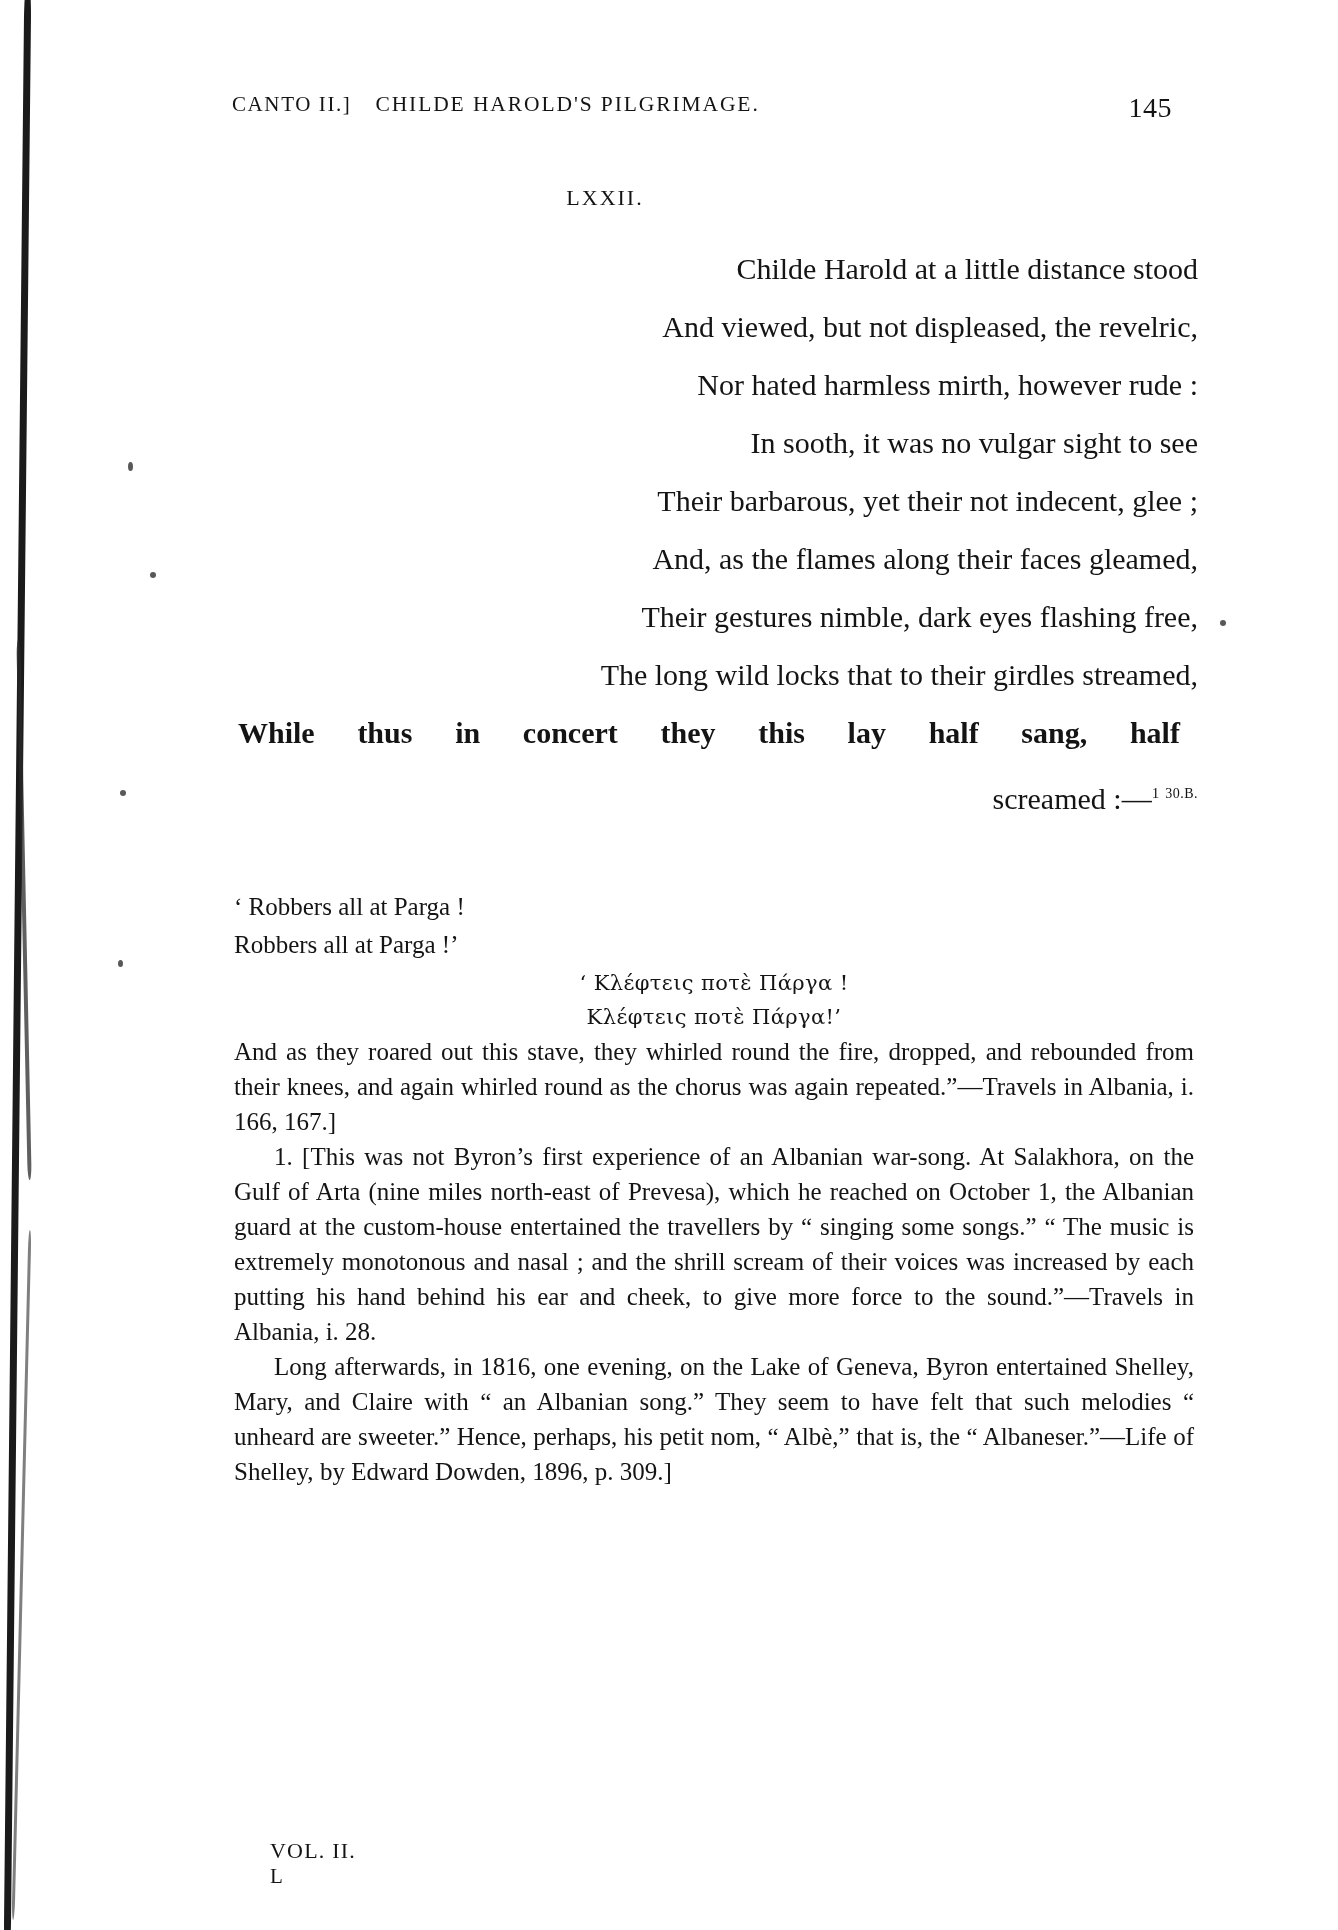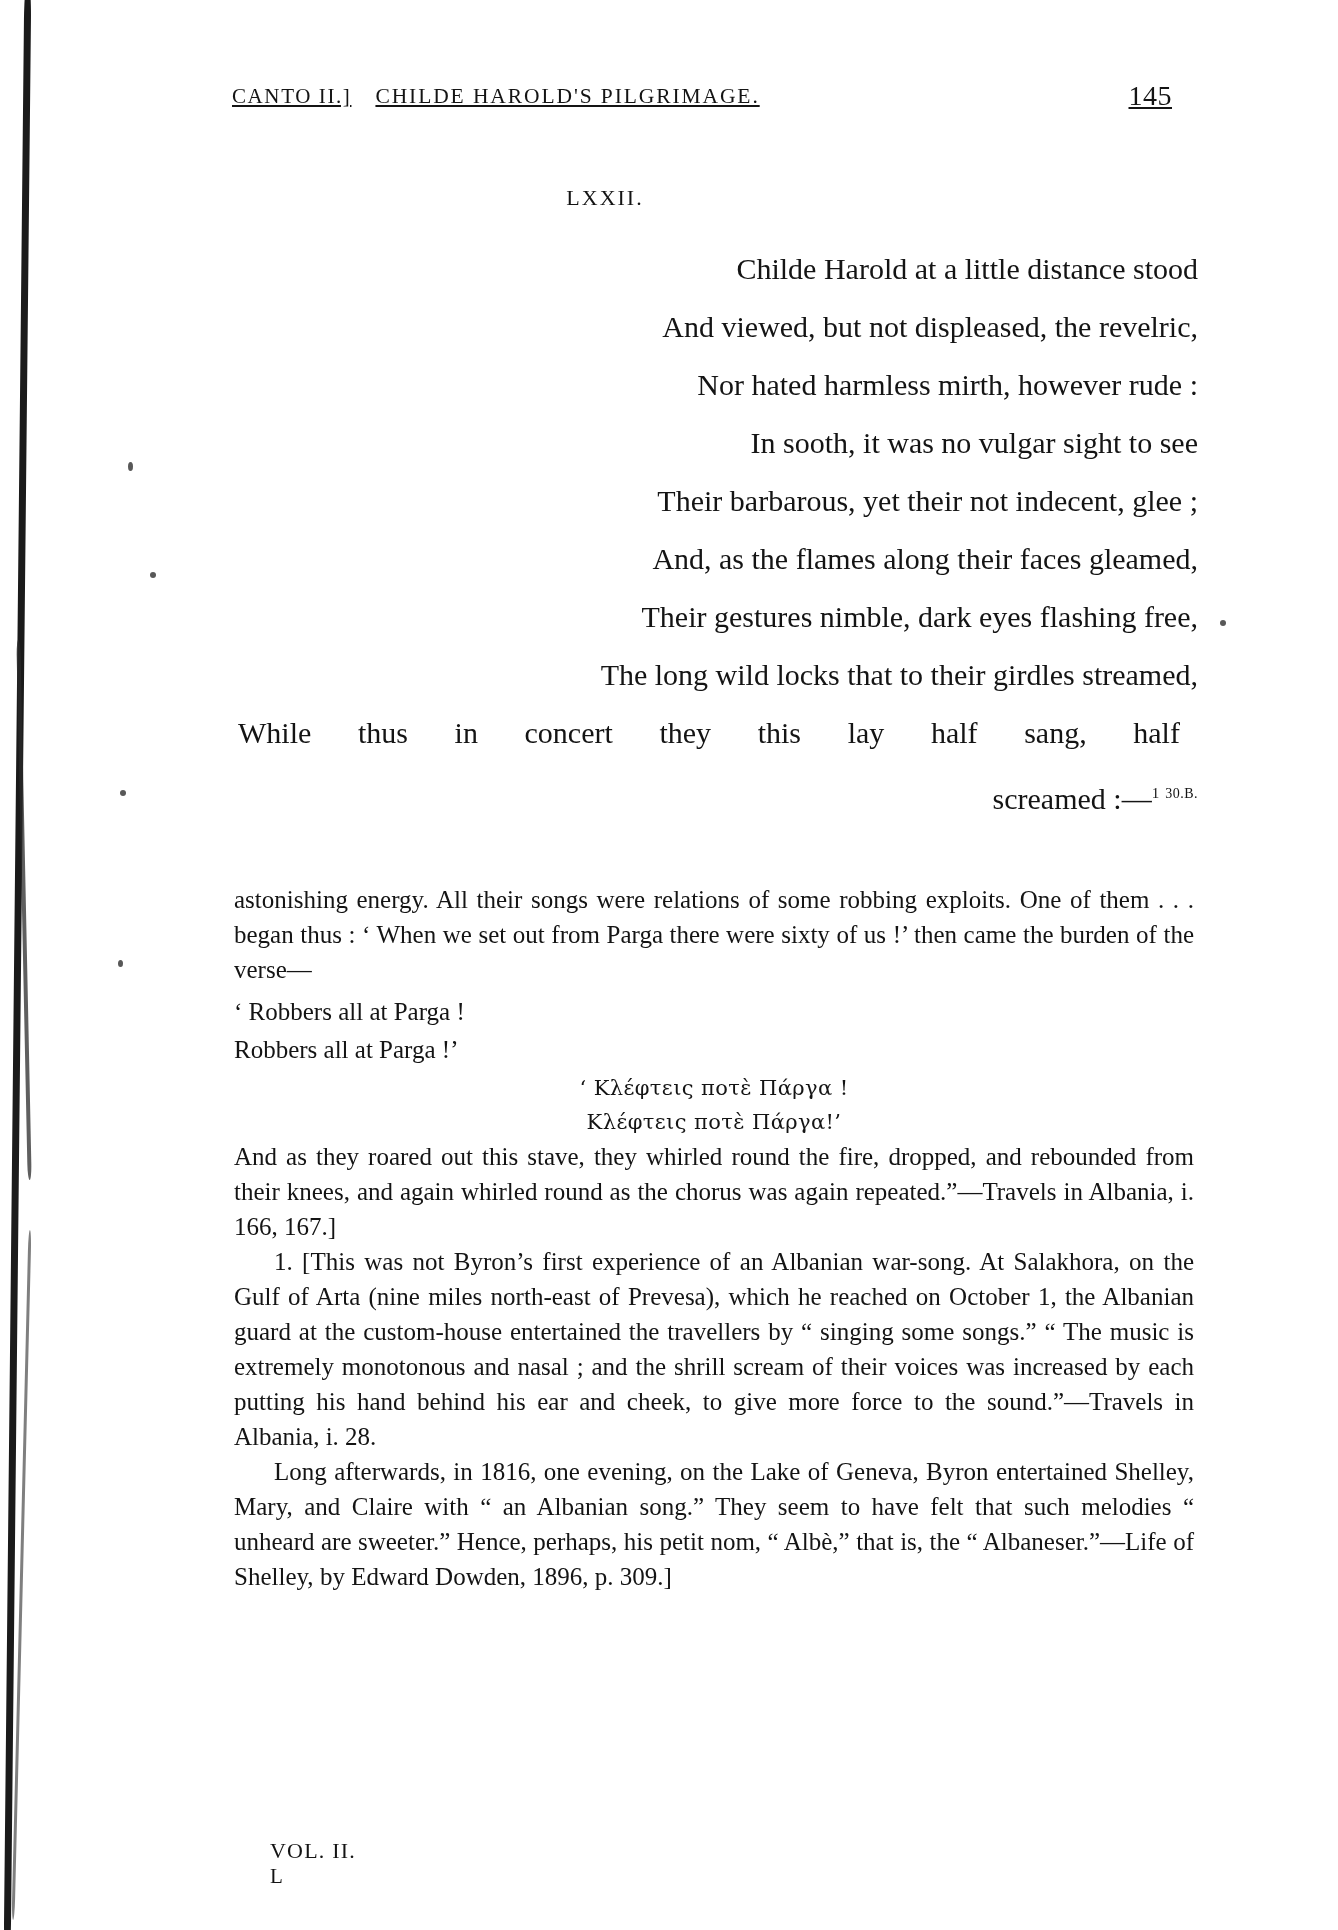--- a/index.html
+++ b/index.html
@@ -69,27 +69,26 @@
     position: absolute;
     left: 0; top: 0;
     width: 1338px;
     height: 1930px;
   }
 
   
   .runhead {
     position: absolute;
     left: 232px;
-    top: 80px;
+    top: 92px;
     width: 940px;
     display: flex;
-    align-items: center;
+    align-items: flex-start;
     font-variant: small-caps;
     letter-spacing: .6px;
-    text-decoration: underline;
   }
   .runhead .canto {
     font-size: 21px;
     letter-spacing: 1.6px;
   }
   .runhead .title {
     font-size: 21.5px;
     letter-spacing: 1.9px;
     margin-left: 24px;
     flex: 1;
@@ -125,20 +124,21 @@
     text-align: right;
   }
   .poem .l.indent {
     padding-left: 36px;
   }
   .poem .l.justify {
     display: flex;
     justify-content: space-between;
     width: 942px;
     white-space: normal;
+    font-weight: bold;
   }
   .poem .l.lastline {
     padding-left: 110px;
     margin-top: 2px;
   }
   .sup {
     font-size: 15px;
     vertical-align: super;
   }
   .tiny {
@@ -241,21 +241,20 @@
       <span>half</span>
       <span>sang,</span>
       <span>half</span>
     </div>
     <div class="l lastline">
       <span>screamed :—</span><span class="sup">1</span><span class="tiny">30.B.</span>
     </div>
   </div>
 
   <div class="notes">
-    <p>astonishing energy.   All their songs were relations of some robbing exploits.   One of them . . . began thus : ‘ When we set out from Parga there were sixty of us !’ then came the burden of the verse—</p>
 
     <div class="quote-lines">
       <div>‘ Robbers all at Parga !</div>
       <div>Robbers all at Parga !’</div>
     </div>
 
     <div class="greek">
       <div>‘ Κλέφτεις ποτὲ Πάργα !</div>
       <div>Κλέφτεις ποτὲ Πάργα!’</div>
     </div>

